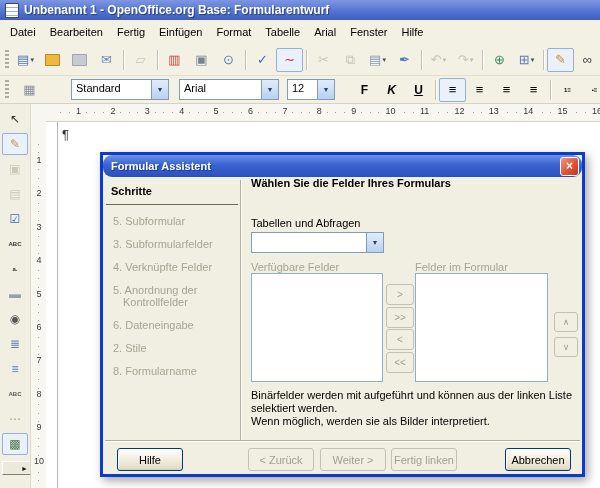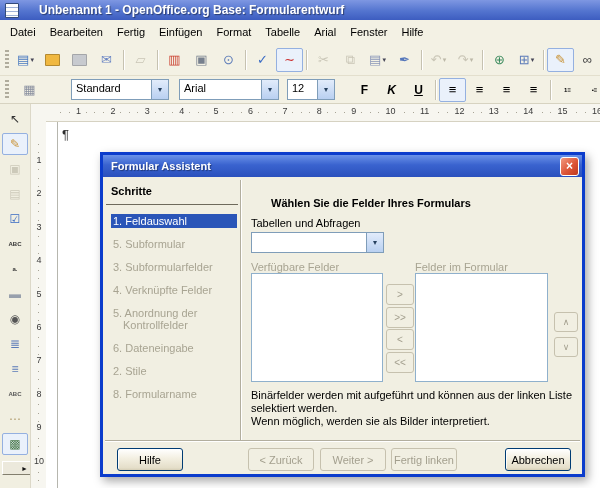--- a/index.html
+++ b/index.html
@@ -1,19 +1,19 @@
 <!DOCTYPE html>
 <html><head>
 <meta charset="utf-8">
 <style>
   html,body{margin:0;padding:0;}
   .screen{position:relative;width:600px;height:488px;overflow:hidden;background:#ece9dc;
           font-family:"Liberation Sans",sans-serif;-webkit-font-smoothing:antialiased;}
   
-  .titlebar{position:absolute;top:0;left:0;right:0;height:20px;display:flex;align-items:center;gap:20px;
+  .titlebar{position:absolute;top:0;left:0;right:0;height:20px;display:flex;align-items:center;gap:5px;
             padding:0 5px;background:linear-gradient(180deg,#7e97e2 0%,#5374cf 55%,#3d5dc0 100%);}
   .app-ico{width:12px;height:13px;background:repeating-linear-gradient(180deg,#fdfdfd 0 3px,#9fb2d8 3px 4px);
            border:1px solid #334a7a;border-radius:1px;flex:0 0 auto;}
   .title-text{color:#fff;font-weight:bold;font-size:12px;white-space:nowrap;text-shadow:1px 1px 1px rgba(0,0,0,.45);}
   .menubar{position:absolute;top:20px;left:0;right:0;height:24px;background:#f3f1e4;display:flex;
            align-items:center;padding-left:3px;}
   .menu-item{font-size:11px;padding:3px 7px;color:#000;}
   
   .toolbar{position:absolute;left:0;right:0;background:#f3f1e4;display:flex;align-items:center;overflow:hidden;}
   #toolbar-main{top:44px;height:31px;border-bottom:1px solid #e3dfcd;padding-left:2px;}
@@ -65,33 +65,33 @@
           display:flex;align-items:center;justify-content:center;}
   #tabsel-h{left:31px;top:105px;}
   #tabsel-v{left:31px;top:123px;}
   .docarea{position:absolute;left:46px;top:121px;right:0;bottom:0;background:#fff;border-top:1px solid #d6d2c2;}
   .docarea::before{content:"";position:absolute;left:11px;top:0;bottom:0;width:1px;background:#b6b6ae;}
   .pilcrow{position:absolute;left:16px;top:5px;font-size:13px;color:#2e2e2e;}
   
   .dialog{position:absolute;left:100px;top:152px;width:479px;height:319px;background:#f1efe2;
           border:3px solid #0b3ccc;box-shadow:3px 4px 9px rgba(0,0,0,.35);}
   .dlg-title{height:22px;background:linear-gradient(180deg,#6a92e8 0%,#3a63cf 45%,#2a50bd 100%);
-             display:flex;align-items:center;padding:0 3px 0 8px;}
+             display:flex;align-items:center;padding:0 3px 0 8px;border-radius:9px;}
   .dlg-title-text{flex:1;color:#fff;font-weight:bold;font-size:11px;text-shadow:1px 1px 1px rgba(0,0,0,.4);}
   .dlg-close{width:17px;height:17px;border:1px solid #fff;border-radius:3px;color:#fff;font-weight:bold;
              font-size:12px;line-height:1;display:flex;align-items:center;justify-content:center;
              background:linear-gradient(135deg,#f29a80 0%,#dd5537 55%,#bf381e 100%);}
   .dlg-body{position:relative;height:297px;font-size:11px;color:#000;}
   .steps-header{position:absolute;left:8px;top:8px;font-weight:bold;}
   .pane-line{position:absolute;left:3px;top:27px;width:132px;border-top:1px solid #6e6a5c;}
   .vsep{position:absolute;left:137px;top:3px;height:260px;width:0;border-left:1px solid #b2ae9e;border-right:1px solid #fff;}
   .steps{position:absolute;left:8px;top:37px;width:126px;}
   .step{color:#a8a492;margin-bottom:9px;line-height:12px;padding:1px 2px;text-indent:-10px;padding-left:12px;}
   .step.sel{background:#2a55b8;color:#fff;}
-  .content-header{position:absolute;left:148px;top:20px;font-weight:bold;margin-left:20px;}
+  .content-header{position:absolute;left:148px;top:0;font-weight:bold;}
   .lbl{position:absolute;white-space:nowrap;}
   .gray{color:#a8a492;}
   #tables-label{left:148px;top:40px;}
   #combo-tables{position:absolute;left:148px;top:55px;width:131px;}
   #avail-label{left:148px;top:84px;}
   #inform-label{left:312px;top:84px;}
   .listbox{position:absolute;top:96px;height:107px;background:#fff;border:1px solid #8fb0cc;}
   #list-available{left:148px;width:130px;}
   #list-form{left:312px;width:131px;}
   .sqbtn{position:absolute;display:flex;align-items:center;justify-content:center;border-radius:3px;}
@@ -347,21 +347,20 @@
   <div class="dialog">
     <div class="dlg-title">
       <span class="dlg-title-text">Formular Assistent</span>
       <span class="dlg-close">×</span>
     </div>
     <div class="dlg-body">
       <div class="steps-header">Schritte</div>
       <div class="pane-line"></div>
       <div class="vsep"></div>
       <div class="steps" id="steps">
-          <div class="step sel">1. Feldauswahl</div>
           <div class="step">5. Subformular</div>
           <div class="step">3. Subformularfelder</div>
           <div class="step">4. Verknüpfte Felder</div>
           <div class="step">5. Anordnung der Kontrollfelder</div>
           <div class="step">6. Dateneingabe</div>
           <div class="step">2. Stile</div>
           <div class="step">8. Formularname</div>
         </div>
 
       <div class="content-header">Wählen Sie die Felder Ihres Formulars</div>

